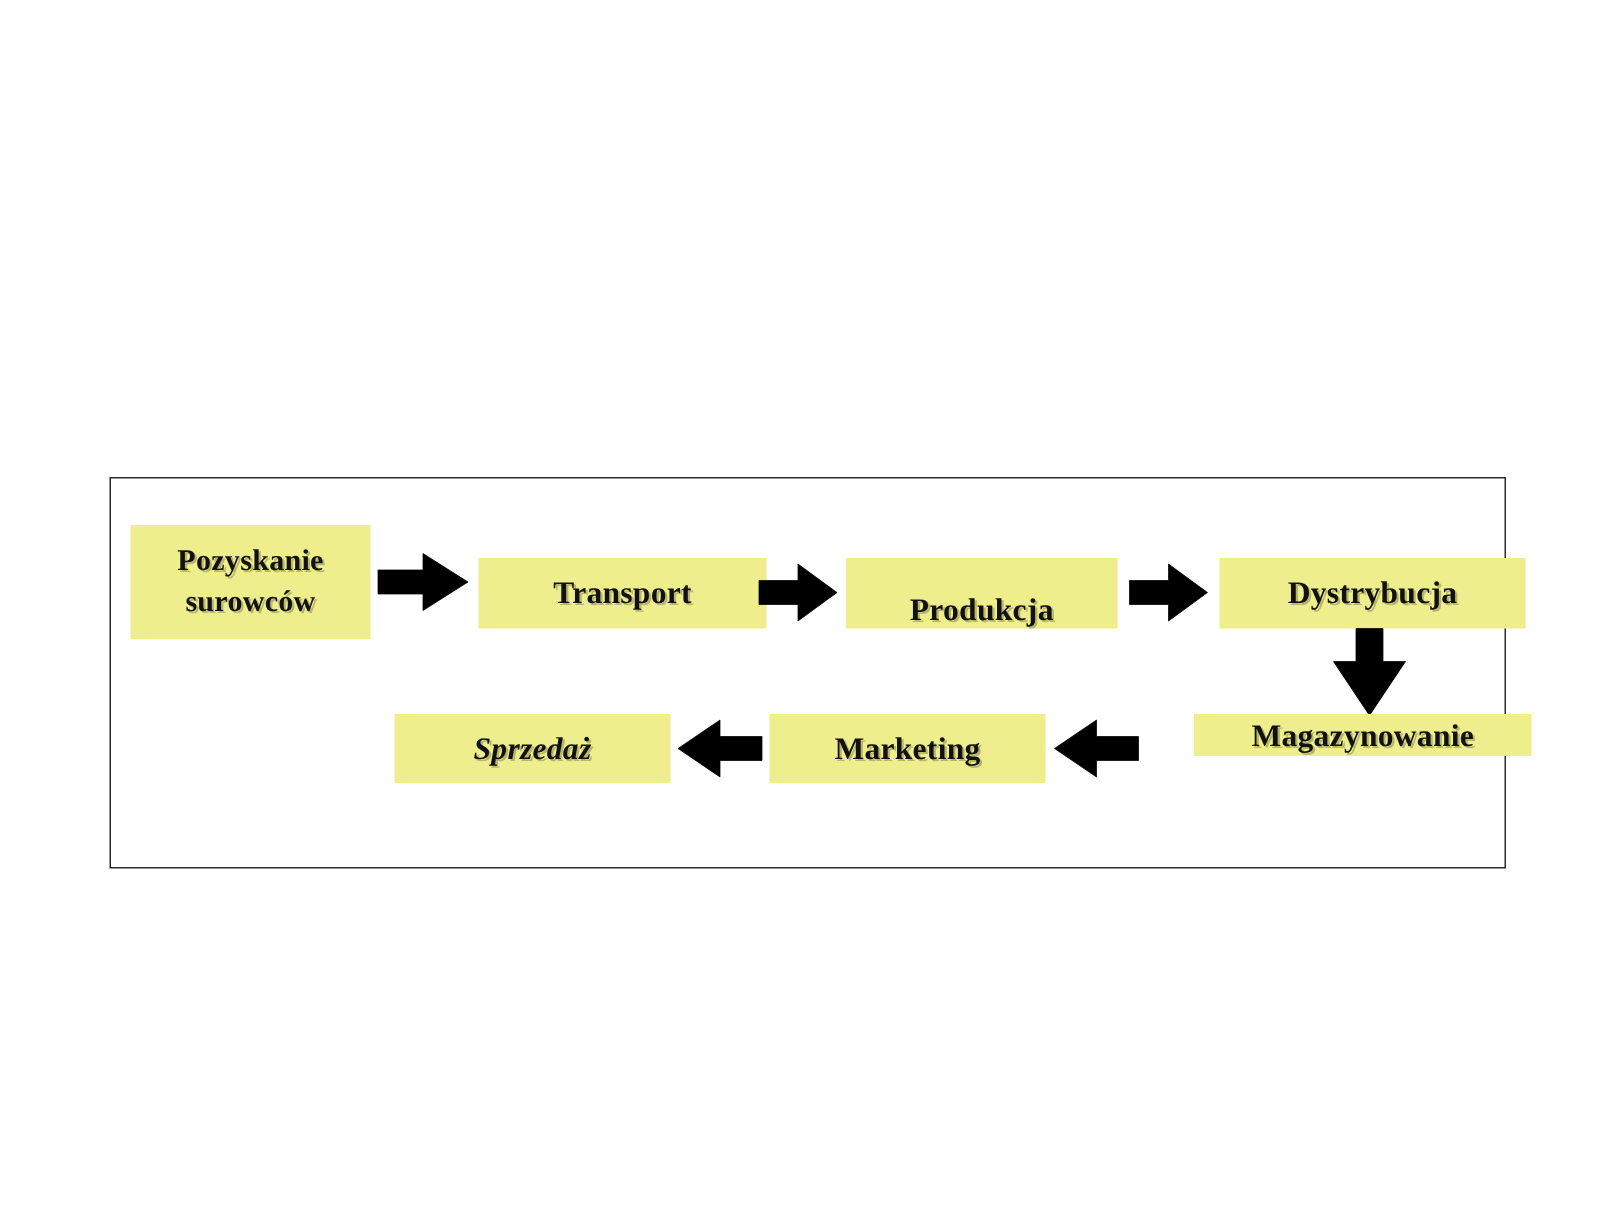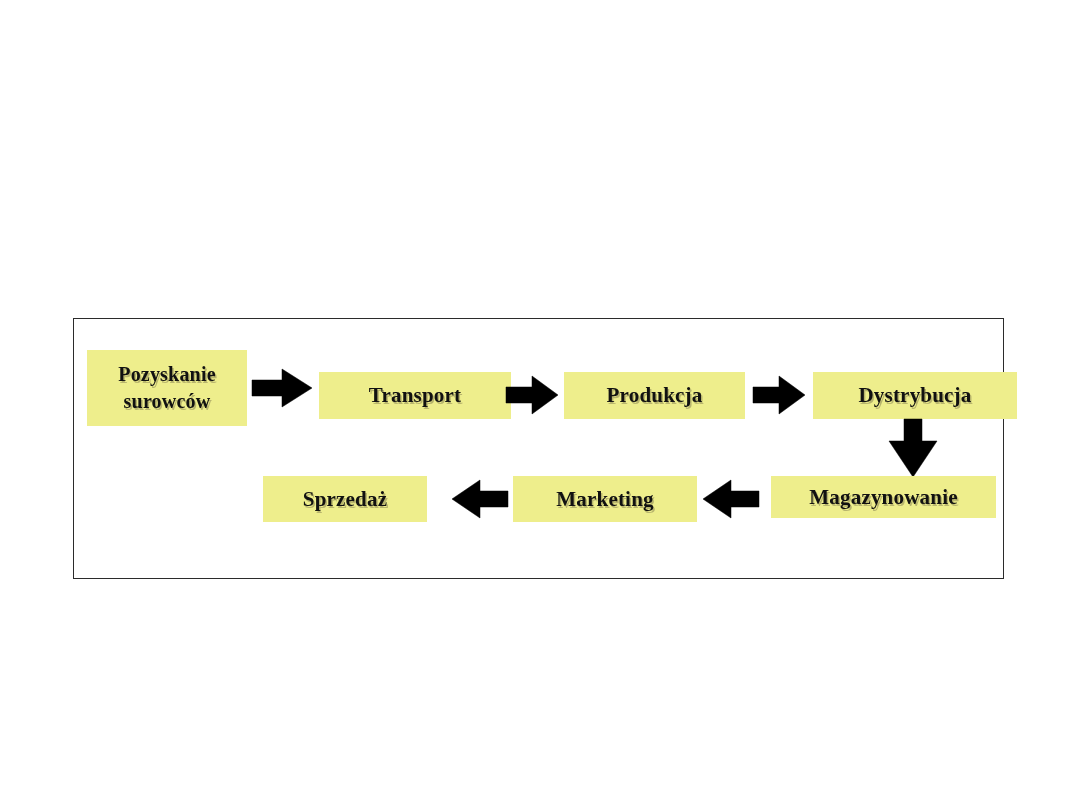--- a/index.html
+++ b/index.html
@@ -98,58 +98,58 @@
     <div class="node" style="left:245px; top:53px; width:192px; height:47px;">
       <span class="node-label">Transport</span>
     </div>
 
     <div class="arrow" style="left:432px; top:57px; width:52px; height:38px;">
       <svg width="52" height="38" viewBox="0 0 52 38" aria-hidden="true">
         <polygon class="arrow-shape" points="0,11 26,11 26,0 52,19 26,38 26,27 0,27"></polygon>
       </svg>
     </div>
 
-    <div class="node" style="left:490px; top:53px; width:181px; height:47px;">
+    <div class="node" style="left:490px; top:53px; width:181px; height:47px;align-items:flex-end;">
       <span class="node-label">Produkcja</span>
     </div>
 
     <div class="arrow" style="left:679px; top:57px; width:52px; height:38px;">
       <svg width="52" height="38" viewBox="0 0 52 38" aria-hidden="true">
         <polygon class="arrow-shape" points="0,11 26,11 26,0 52,19 26,38 26,27 0,27"></polygon>
       </svg>
     </div>
 
     <div class="node" style="left:739px; top:53px; width:204px; height:47px;">
       <span class="node-label">Dystrybucja</span>
     </div>
 
     <div class="arrow" style="left:815px; top:100px; width:48px; height:58px;">
       <svg width="48" height="58" viewBox="0 0 48 58" aria-hidden="true">
         <polygon class="arrow-shape" points="15,0 33,0 33,22 48,22 24,58 0,22 15,22"></polygon>
       </svg>
     </div>
 
-    <div class="node" style="left:697px; top:157px; width:225px; height:42px;">
+    <div class="node" style="left:722px; top:157px; width:225px; height:28px;">
       <span class="node-label">Magazynowanie</span>
     </div>
 
     <div class="arrow" style="left:629px; top:161px; width:56px; height:38px;">
       <svg width="56" height="38" viewBox="0 0 56 38" aria-hidden="true">
         <polygon class="arrow-shape" points="56,11 28,11 28,0 0,19 28,38 28,27 56,27"></polygon>
       </svg>
     </div>
 
     <div class="node" style="left:439px; top:157px; width:184px; height:46px;align-items:center;">
       <span class="node-label">Marketing</span>
     </div>
 
     <div class="arrow" style="left:378px; top:161px; width:56px; height:38px;">
       <svg width="56" height="38" viewBox="0 0 56 38" aria-hidden="true">
         <polygon class="arrow-shape" points="56,11 28,11 28,0 0,19 28,38 28,27 56,27"></polygon>
       </svg>
     </div>
 
-    <div class="node" style="left:189px; top:157px; width:164px; height:46px;">
+    <div class="node" style="left:189px; top:157px; width:184px; height:46px;font-style:italic;">
       <span class="node-label">Sprzedaż</span>
     </div>
 
   </div>
 </div>
 
 </body></html>

